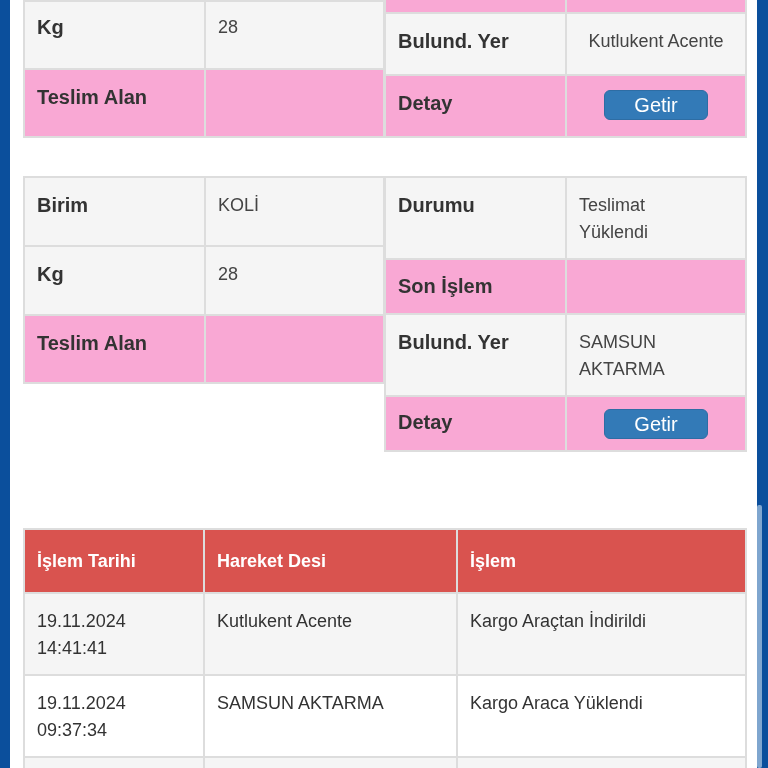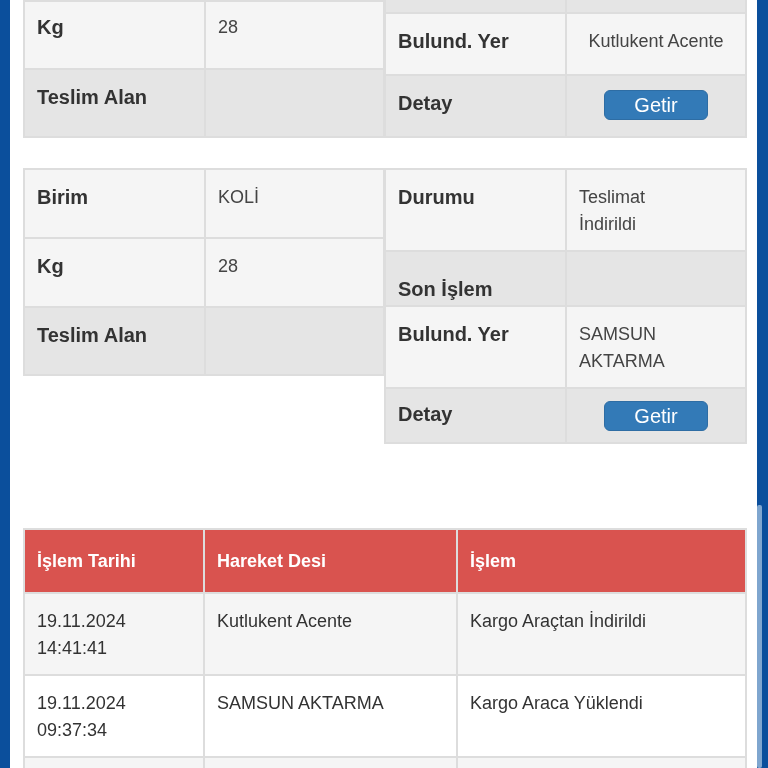--- a/index.html
+++ b/index.html
@@ -12,21 +12,21 @@
   .frame-left { position:absolute; left:0; top:0; width:10px; height:768px; background:#0b4f9c; }
   .frame-right { position:absolute; left:757px; top:0; width:11px; height:768px; background:#0b4f9c; }
   .scrollbar { position:absolute; left:757px; top:505px; width:5px; height:263px; background:#7fa6cf; border-radius:2px; }
   .content { position:absolute; left:23px; width:722px; }
 
   table.grid { border-collapse:collapse; width:722px; table-layout:fixed; }
   table.grid td { border:2px solid #dddddd; vertical-align:top; }
   .lbl { font-weight:bold; font-size:20px; color:#333; padding:16px 12px 0 12px; }
   .val { font-size:18px; color:#444; padding:14px 12px 0 12px; line-height:27px; }
   .shade { background:#f5f5f5; }
-  .white { background:#e5e5e5; }
+  .white { background:#f9a8d4; }
 
   .parca-header {
     background:#337ab7; color:#ffffff; text-align:center;
     font-size:18px; height:50px; line-height:50px;
     border:2px solid #dddddd; border-bottom:none; box-sizing:border-box;
   }
   .btn {
     display:inline-block; background:#337ab7; color:#fff;
     border:1px solid #2e6da4; border-radius:6px;
     width:102px; height:28px; line-height:28px; text-align:center; font-size:20px;
@@ -104,21 +104,21 @@
       <tr style="height:62px">
         <td class="white lbl">Detay</td>
         <td class="white btn-cell"><span class="btn">Getir</span></td>
       </tr>
     </tbody>
       </table>
   </div>
 </div>
 
 <div class="content" style="top:168px;">
-  <div style="position:relative; height:278px;">
+  <div style="position:relative; height:278px;margin-top:8px;">
     <div style="position:absolute; left:0; top:0; width:360px;">
       <table class="grid" style="width:360px;">
         <colgroup>
             <col style="width:181px">
             <col style="width:179px">
           </colgroup>
         <tbody>
             <tr style="height:69px">
           <td class="shade lbl">Birim</td>
           <td class="shade val">KOLİ</td>
@@ -138,25 +138,25 @@
       <table class="grid" style="width:361px;">
         <colgroup>
             <col style="width:181px">
             <col style="width:180px">
           </colgroup>
         <tbody>
             <tr style="height:82px">
           <td class="shade lbl">Durumu</td>
           <td class="shade val">
             <div>Teslimat</div>
-            <div>İndirildi</div>
+            <div>Yüklendi</div>
           </td>
         </tr>
         <tr style="height:55px">
-          <td class="white lbl" style="padding-top:26px">Son İşlem</td>
+          <td class="white lbl" style="padding-top:15px">Son İşlem</td>
           <td class="white val"></td>
         </tr>
         <tr style="height:82px">
           <td class="shade lbl">Bulund. Yer</td>
           <td class="shade val">
             <div>SAMSUN</div>
             <div>AKTARMA</div>
           </td>
         </tr>
         <tr style="height:55px">

